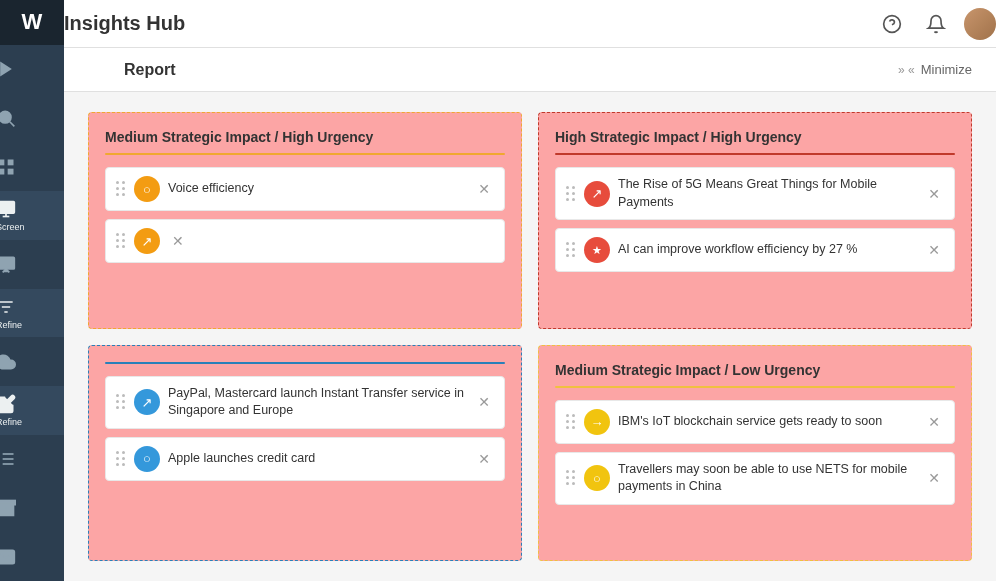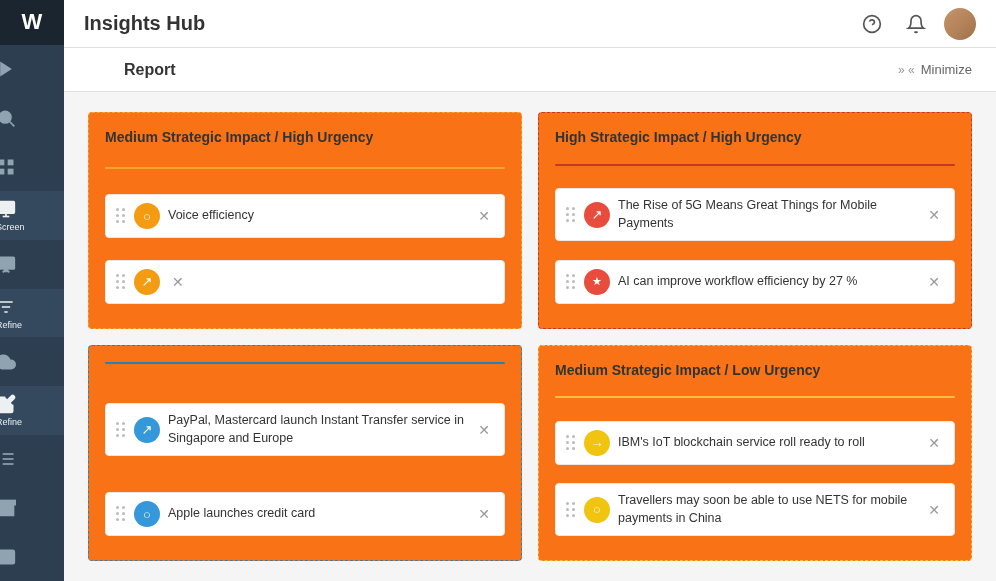--- a/index.html
+++ b/index.html
@@ -52,21 +52,21 @@
       overflow: hidden;
     }
 
     
     .topbar {
       height: 48px;
       background: white;
       border-bottom: 1px solid #e0e0e0;
       display: flex;
       align-items: center;
-      padding: 0 20px;
+      padding: 0 0;
     }
     .topbar-title {
       font-size: 20px;
       font-weight: 600;
       color: #333;
       flex: 1;
     }
     .topbar-icons {
       display: flex;
       align-items: center;
@@ -135,27 +135,26 @@
     .quadrant-grid {
       display: grid;
       grid-template-columns: 1fr 1fr;
       grid-template-rows: 1fr 1fr;
       gap: 16px;
       height: 100%;
     }
 
     
     .quadrant-card {
-      background: #f97316;
+      background: #fca5a5;
       border-radius: 4px;
       border: 1.5px dashed #ccc;
       padding: 16px;
       display: flex;
       flex-direction: column;
-      justify-content: space-between;
     }
     .quadrant-card.orange-border { border-color: #f0a830; }
     .quadrant-card.red-border { border-color: #c0392b; }
     .quadrant-card.blue-border { border-color: #2980b9; }
     .quadrant-card.yellow-border { border-color: #f0c040; }
 
     .quadrant-title {
       font-size: 14px;
       font-weight: 700;
       color: #333;
@@ -466,21 +465,21 @@
             <div class="dots-grid">
                 <div class="dot"></div>
                 <div class="dot"></div>
                 <div class="dot"></div>
                 <div class="dot"></div>
                 <div class="dot"></div>
                 <div class="dot"></div>
               </div>
           </div>
           <div class="insight-icon icon-yellow">→</div>
-          <span class="insight-text">IBM's IoT blockchain service roll ready to roll</span>
+          <span class="insight-text">IBM's IoT blockchain service gets ready to soon</span>
           <button class="close-btn">✕</button>
         </div>
 
         <div class="insight-item">
           <div class="drag-handle">
             <div class="dots-grid">
                 <div class="dot"></div>
                 <div class="dot"></div>
                 <div class="dot"></div>
                 <div class="dot"></div>

